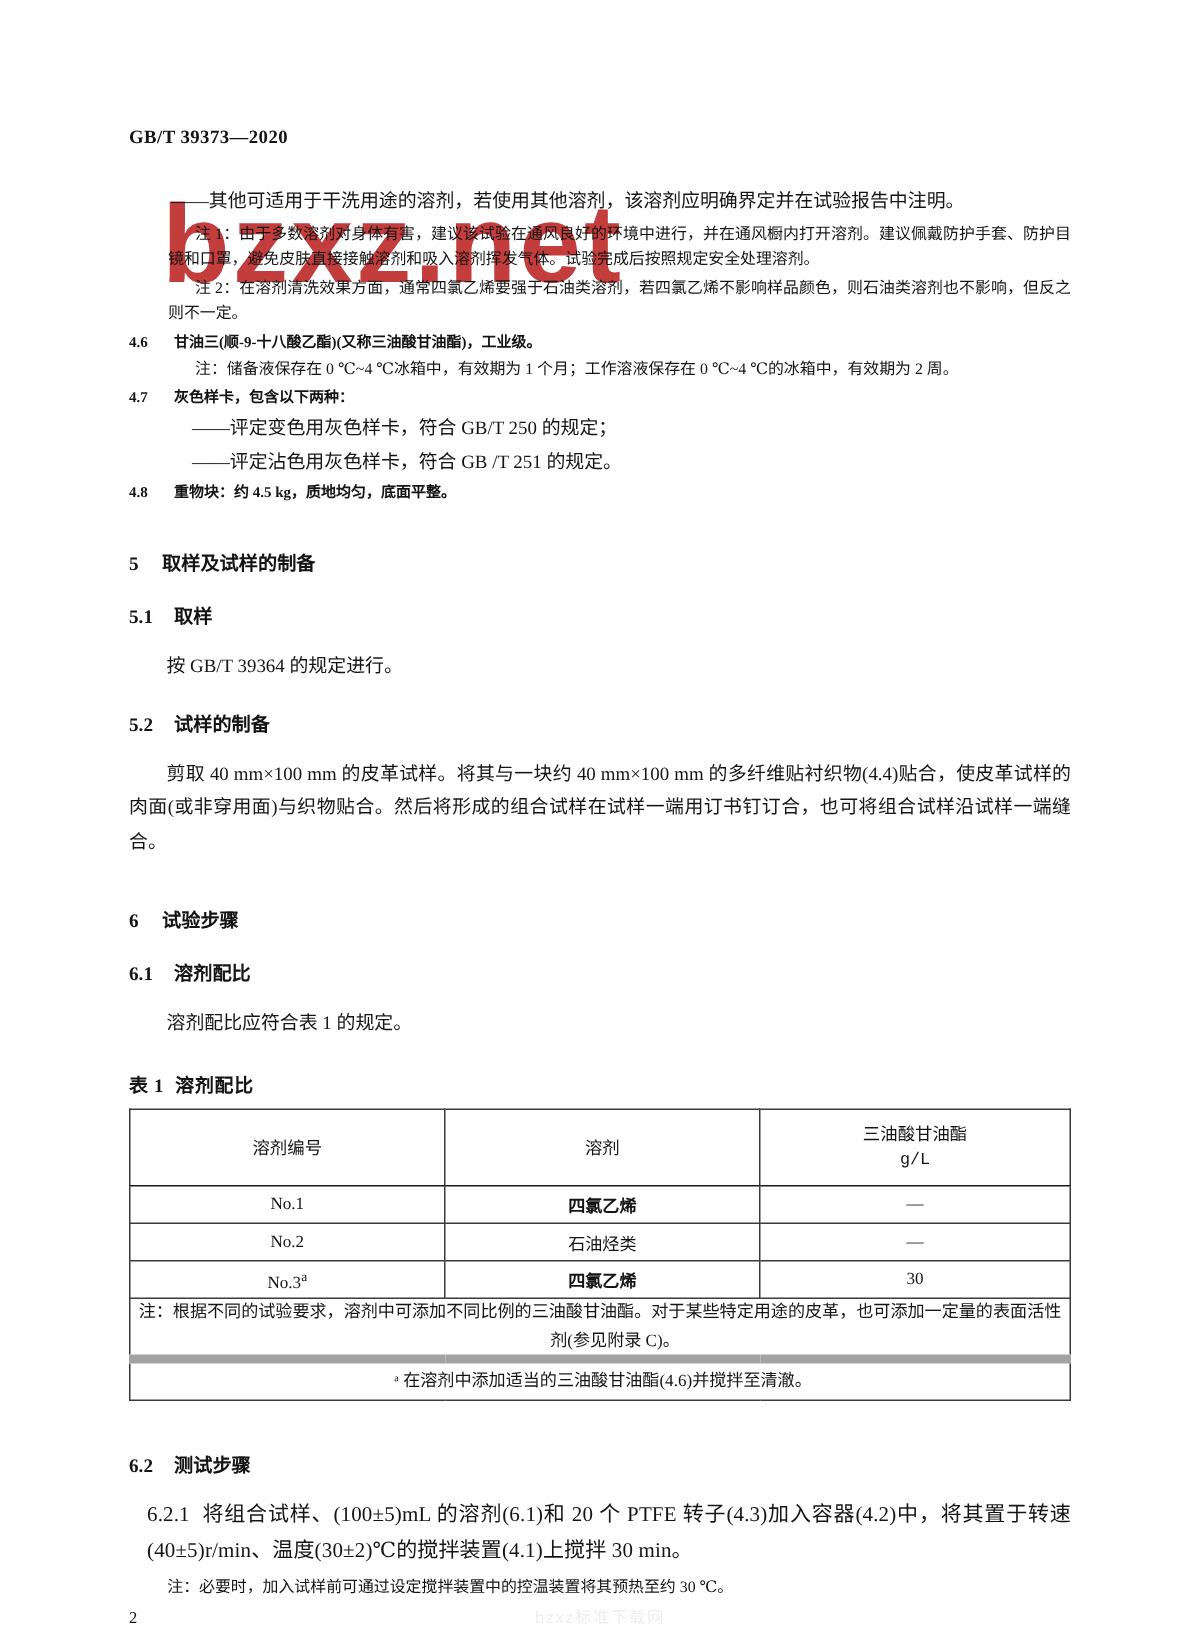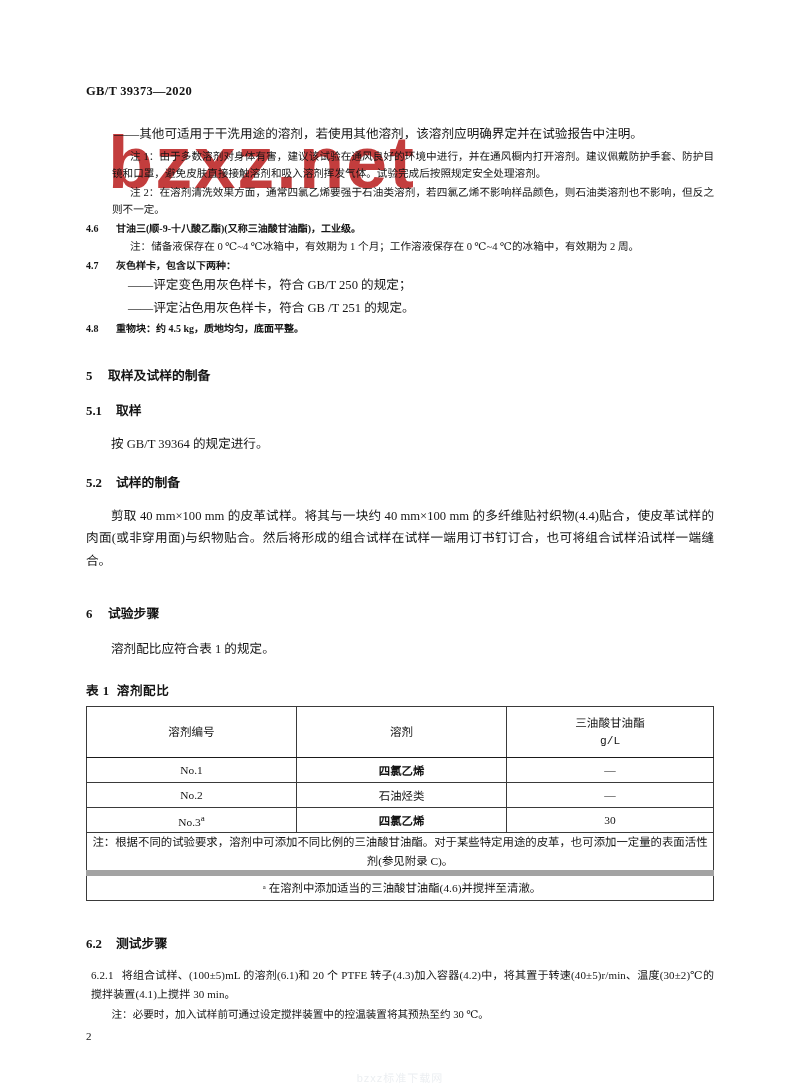--- a/index.html
+++ b/index.html
@@ -61,23 +61,23 @@
   }
   .std-header {
     font-family: "Liberation Serif", "DejaVu Serif", serif;
     font-weight: 700;
     font-size: 12.5px;
     letter-spacing: .3px;
     margin: 0 0 25px 0;
   }
   
   .p {
-    font-size: 11px;
+    font-size: 14px;
     line-height: 1.72;
-    margin: 0 0 2px 5px;
+    margin: 0 0 2px 12px;
     text-align: justify;
     letter-spacing: .1px;
   }
   .dash-item {
     font-size: 12.6px;
     line-height: 1.72;
     margin: 0 0 2px 0;
     padding-left: 28px;
     text-align: justify;
   }
@@ -257,20 +257,23 @@
       <span class="num lat">5.2</span><span>试样的制备</span>
     </div>
     <div class="body-para">剪取 40 mm×100 mm 的皮革试样。将其与一块约 40 mm×100 mm 的多纤维贴衬织物(4.4)贴合，使皮革试样的肉面(或非穿用面)与织物贴合。然后将形成的组合试样在试样一端用订书钉订合，也可将组合试样沿试样一端缝合。</div>
 
     <div class="spacer-sm"></div>
 
     <div class="sec-title">
       <span class="num lat">6</span><span>试验步骤</span>
     </div>
 
+    <div class="sub-title">
+      <span class="num lat">6.1</span><span>溶剂配比</span>
+    </div>
     <div class="body-para">溶剂配比应符合表 1 的规定。</div>
 
     <div class="table-caption">
       <span>表 1</span>&nbsp;&nbsp;<span>溶剂配比</span>
     </div>
 
     <table class="std">
       <colgroup>
         <col style="width:33.5%">
         <col style="width:33.5%">

